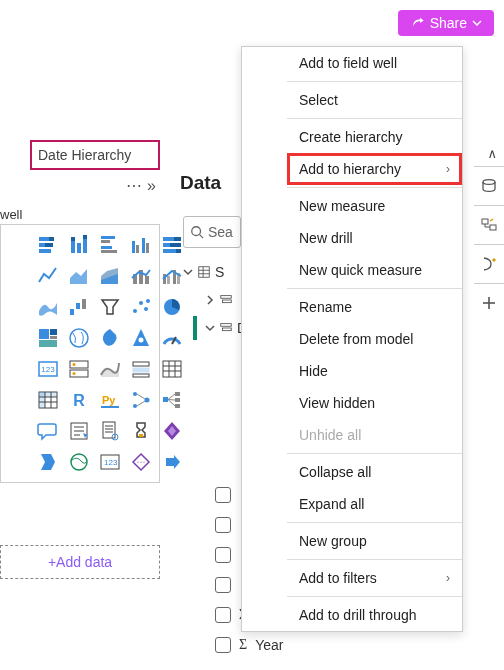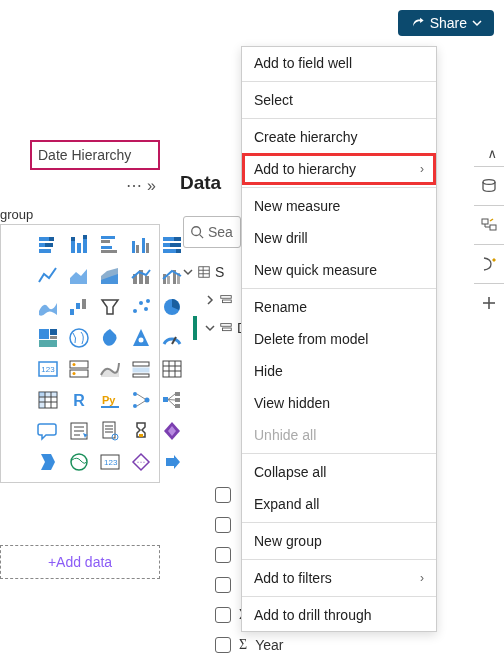--- a/index.html
+++ b/index.html
@@ -1,21 +1,21 @@
 <!DOCTYPE html>
 <html><head>
 <meta charset="utf-8">
 <style>
   * { box-sizing: border-box; margin: 0; padding: 0; font-family: "Segoe UI", Arial, sans-serif; }
   body { width: 504px; height: 670px; background: #fff; position: relative; overflow: hidden; }
 
   
   .share-btn {
     position: absolute; top: 10px; right: 10px;
-    background: #0c4a6e; color: #fff;
+    background: #d946ef; color: #fff;
     padding: 5px 12px; border-radius: 4px;
     font-size: 14px; display: flex; align-items: center; gap: 5px;
   }
   .share-btn svg { fill: #fff; }
 
   
   .date-h-label {
     position: absolute; top: 140px; left: 30px;
     width: 130px; height: 30px;
     border: 2px solid #be185d;
@@ -68,23 +68,23 @@
   }
 
   
   .fields { position: absolute; top: 480px; left: 215px; font-size: 14px; color: #333; }
   .fields .frow { display:flex; align-items:center; gap:8px; height:30px; }
   .fields .cbox { width:16px; height:16px; border:1.5px solid #666; border-radius:3px; }
   .sigma { font-family: "Segoe UI Symbol", serif; font-size: 14px; }
 
   
   .ctx-menu {
-    position: absolute; top: 46px; left: 241px; width: 196px;
+    position: absolute; top: 46px; left: 241px; width: 222px;
     background:#fff; border:1px solid #ccc; box-shadow: 0 3px 10px rgba(0,0,0,.14);
-    font-size: 14px; color: #222;
+    font-size: 14px; color: #222; padding-left: 45px;
   }
   .ctx-item { height:32px; display:flex; align-items:center; padding:0 12px; justify-content:space-between; }
   .ctx-item.disabled { color:#aaa; }
   .ctx-sep { height:1px; background:#ddd; margin:2px 0; }
   .ctx-item .chev { color:#666; font-size:12px; }
   .ctx-item.highlight { outline: 3px solid #e33; outline-offset: -3px; gap: 24px; }
 
   
   .right-strip {
     position: absolute; top: 142px; right: 0; width: 30px;
@@ -113,21 +113,21 @@
 
 <div class="date-h-label">
   <span>Date Hierarchy</span>
 </div>
 
 <div class="mid-ellipsis">
   <span>⋯</span>
   <span>»</span>
 </div>
 
-<div class="types-lbl">group</div>
+<div class="types-lbl">well</div>
 <div class="viz-box">
   <div class="viz-grid">
 
     <div class="viz-cell">
         <svg viewBox="0 0 24 24">
           <rect x="3" y="4" width="10" height="4" fill="#3a8dde"></rect>
           <rect x="13" y="4" width="5" height="4" fill="#1a5fa0"></rect>
           <rect x="3" y="10" width="6" height="4" fill="#3a8dde"></rect>
           <rect x="9" y="10" width="8" height="4" fill="#1a5fa0"></rect>
           <rect x="3" y="16" width="12" height="4" fill="#3a8dde"></rect>

